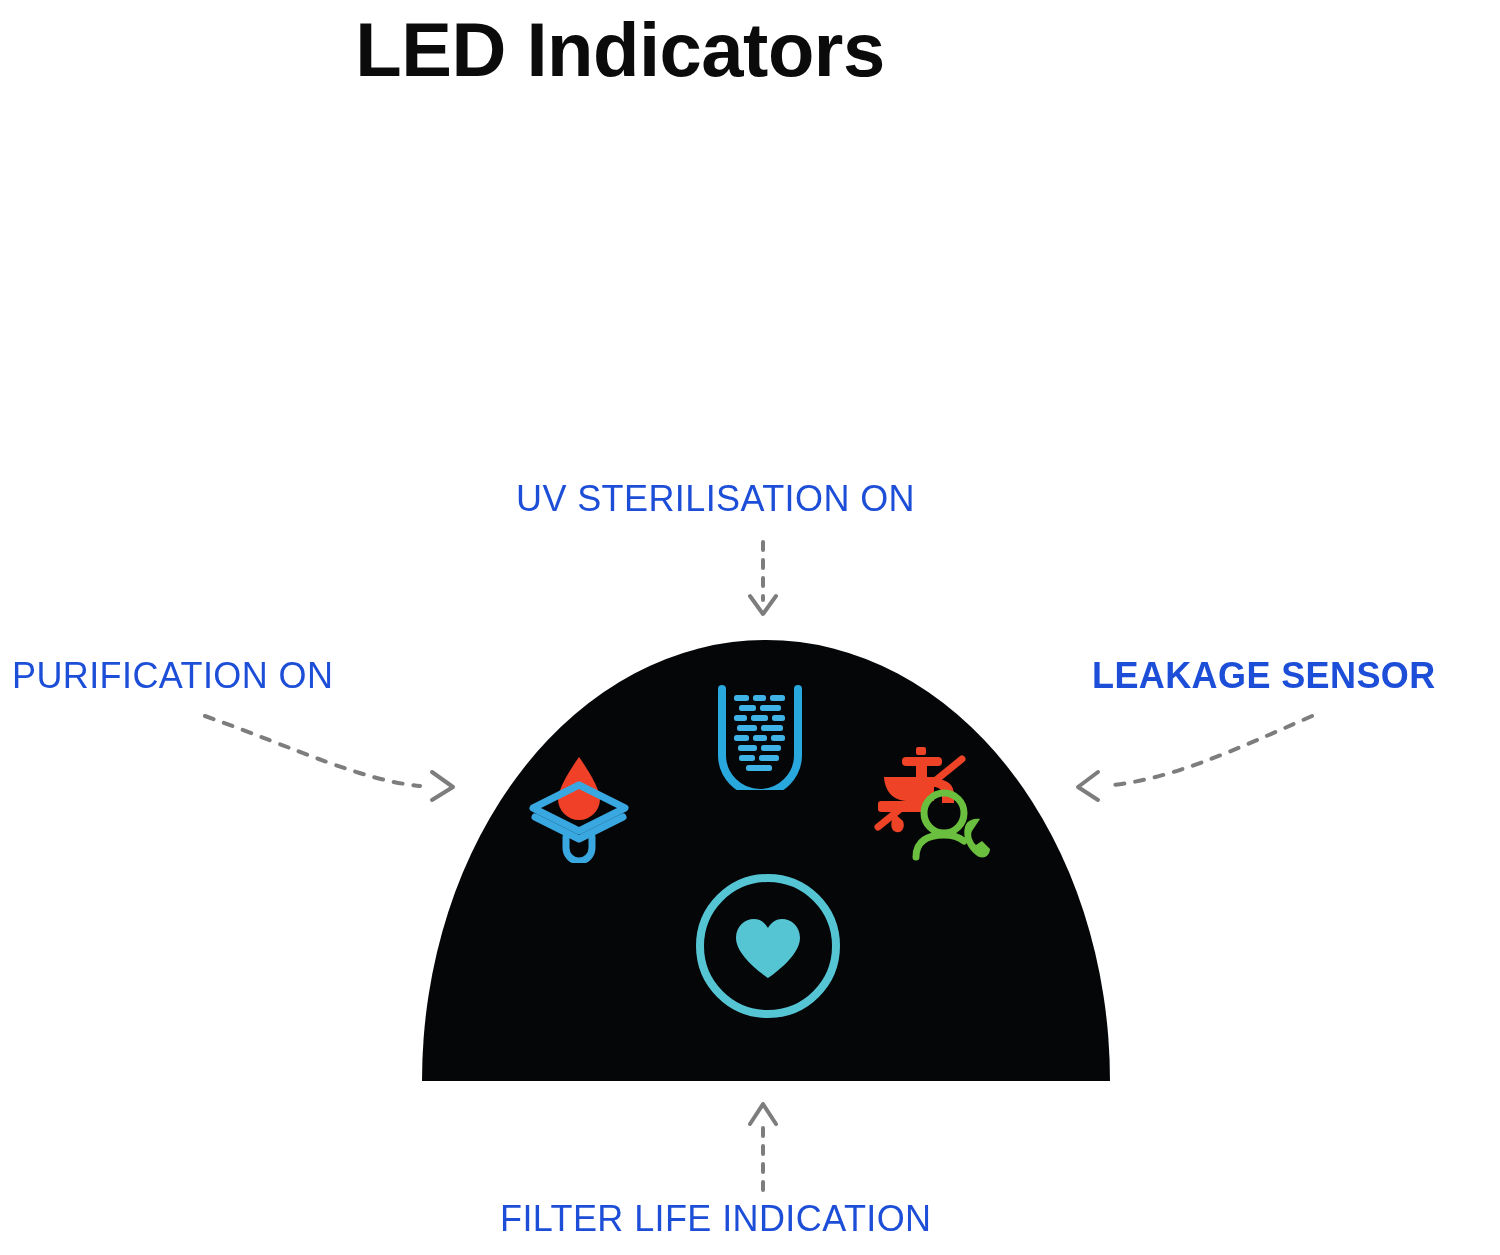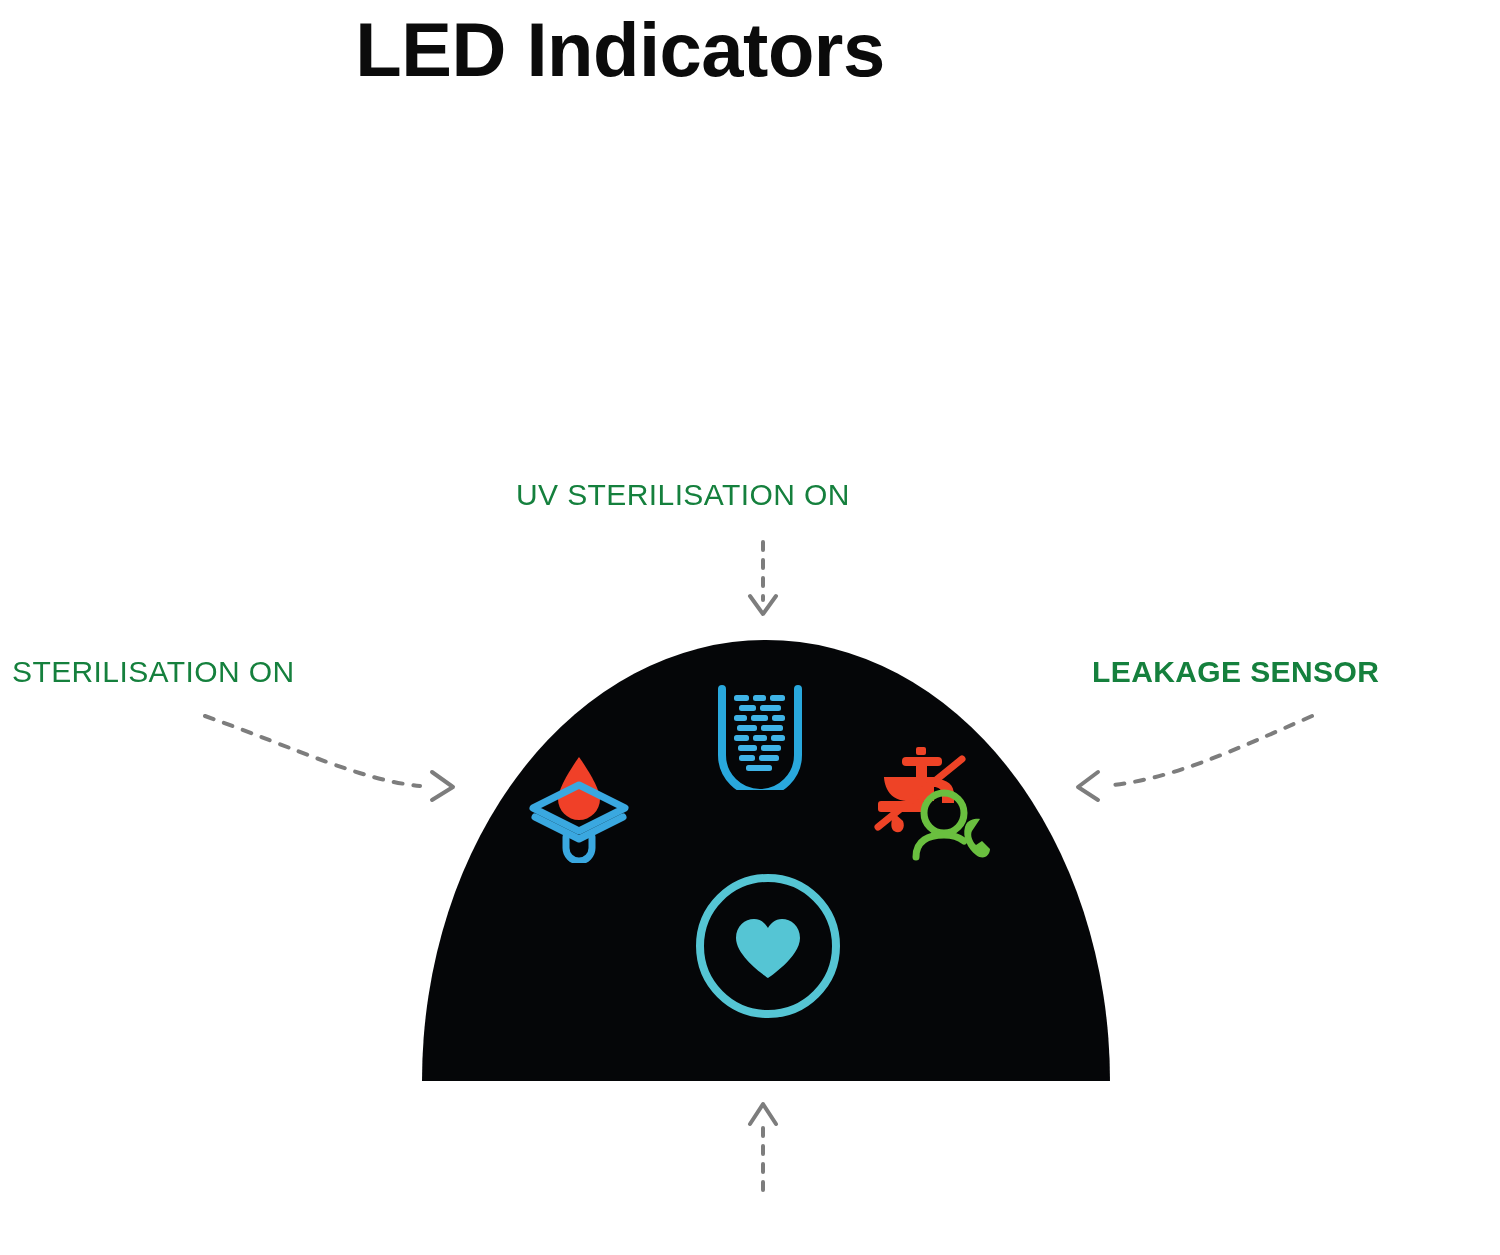--- a/index.html
+++ b/index.html
@@ -44,24 +44,24 @@
     top: 640px;
     width: 688px;
     height: 441px;
     background: #050608;
     border-radius: 344px 344px 0 0 / 441px 441px 0 0;
   }
 
   
   .callout-label {
     position: absolute;
-    font-size: 30px;
+    font-size: 36px;
     font-weight: 400;
     letter-spacing: 0.4px;
-    color: #15803d;
+    color: #1d4ed8;
     white-space: nowrap;
     font-family: "Liberation Sans", sans-serif;
   }
   .label-uv        { left: 516px; top: 478px; }
   .label-purify    { left: 12px;  top: 655px; }
   .label-leak      { left: 1092px;top: 655px; font-weight: bold; }
   .label-filter    { left: 500px; top: 1198px; }
 
   
   .arrow-layer {
@@ -181,18 +181,19 @@
 
       <g>
         <path d="M763 1190 L763 1122" stroke-dasharray="8 10"></path>
         <path d="M750 1124 L763 1104 L776 1124" stroke-width="4" stroke-linejoin="round"></path>
       </g>
     </g>
   </svg>
 
   <div class="callout-label label-uv">UV STERILISATION ON</div>
 
-  <div class="callout-label label-purify">STERILISATION ON</div>
+  <div class="callout-label label-purify">PURIFICATION ON</div>
 
   <div class="callout-label label-leak">LEAKAGE SENSOR</div>
 
+  <div class="callout-label label-filter">FILTER LIFE INDICATION</div>
 
 </div>
 
 </body></html>

